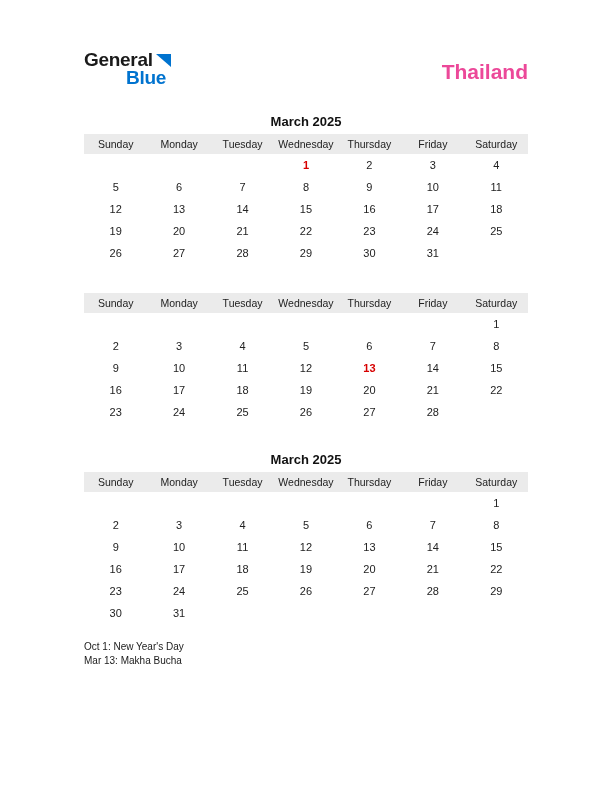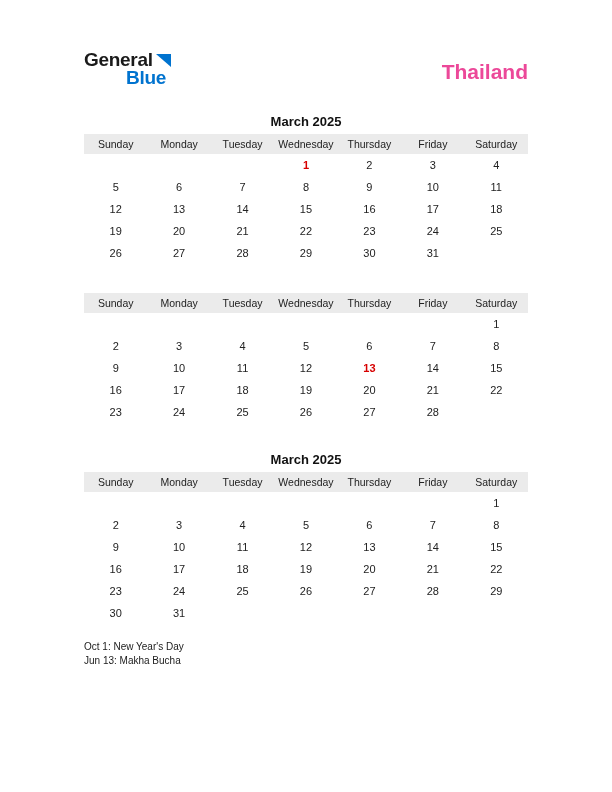--- a/index.html
+++ b/index.html
@@ -255,16 +255,16 @@
           <div class="empty-cell"></div>
           <div class="empty-cell"></div>
           <div class="empty-cell"></div>
           <div class="empty-cell"></div>
         </div>
       </div>
     </div>
 
   <div class="notes" id="notes">
       <div class="note-line">Oct 1: New Year's Day</div>
-      <div class="note-line">Jun 13: Makha Bucha</div>
+      <div class="note-line">Mar 13: Makha Bucha</div>
     </div>
 
 </div>
 
 </body></html>

